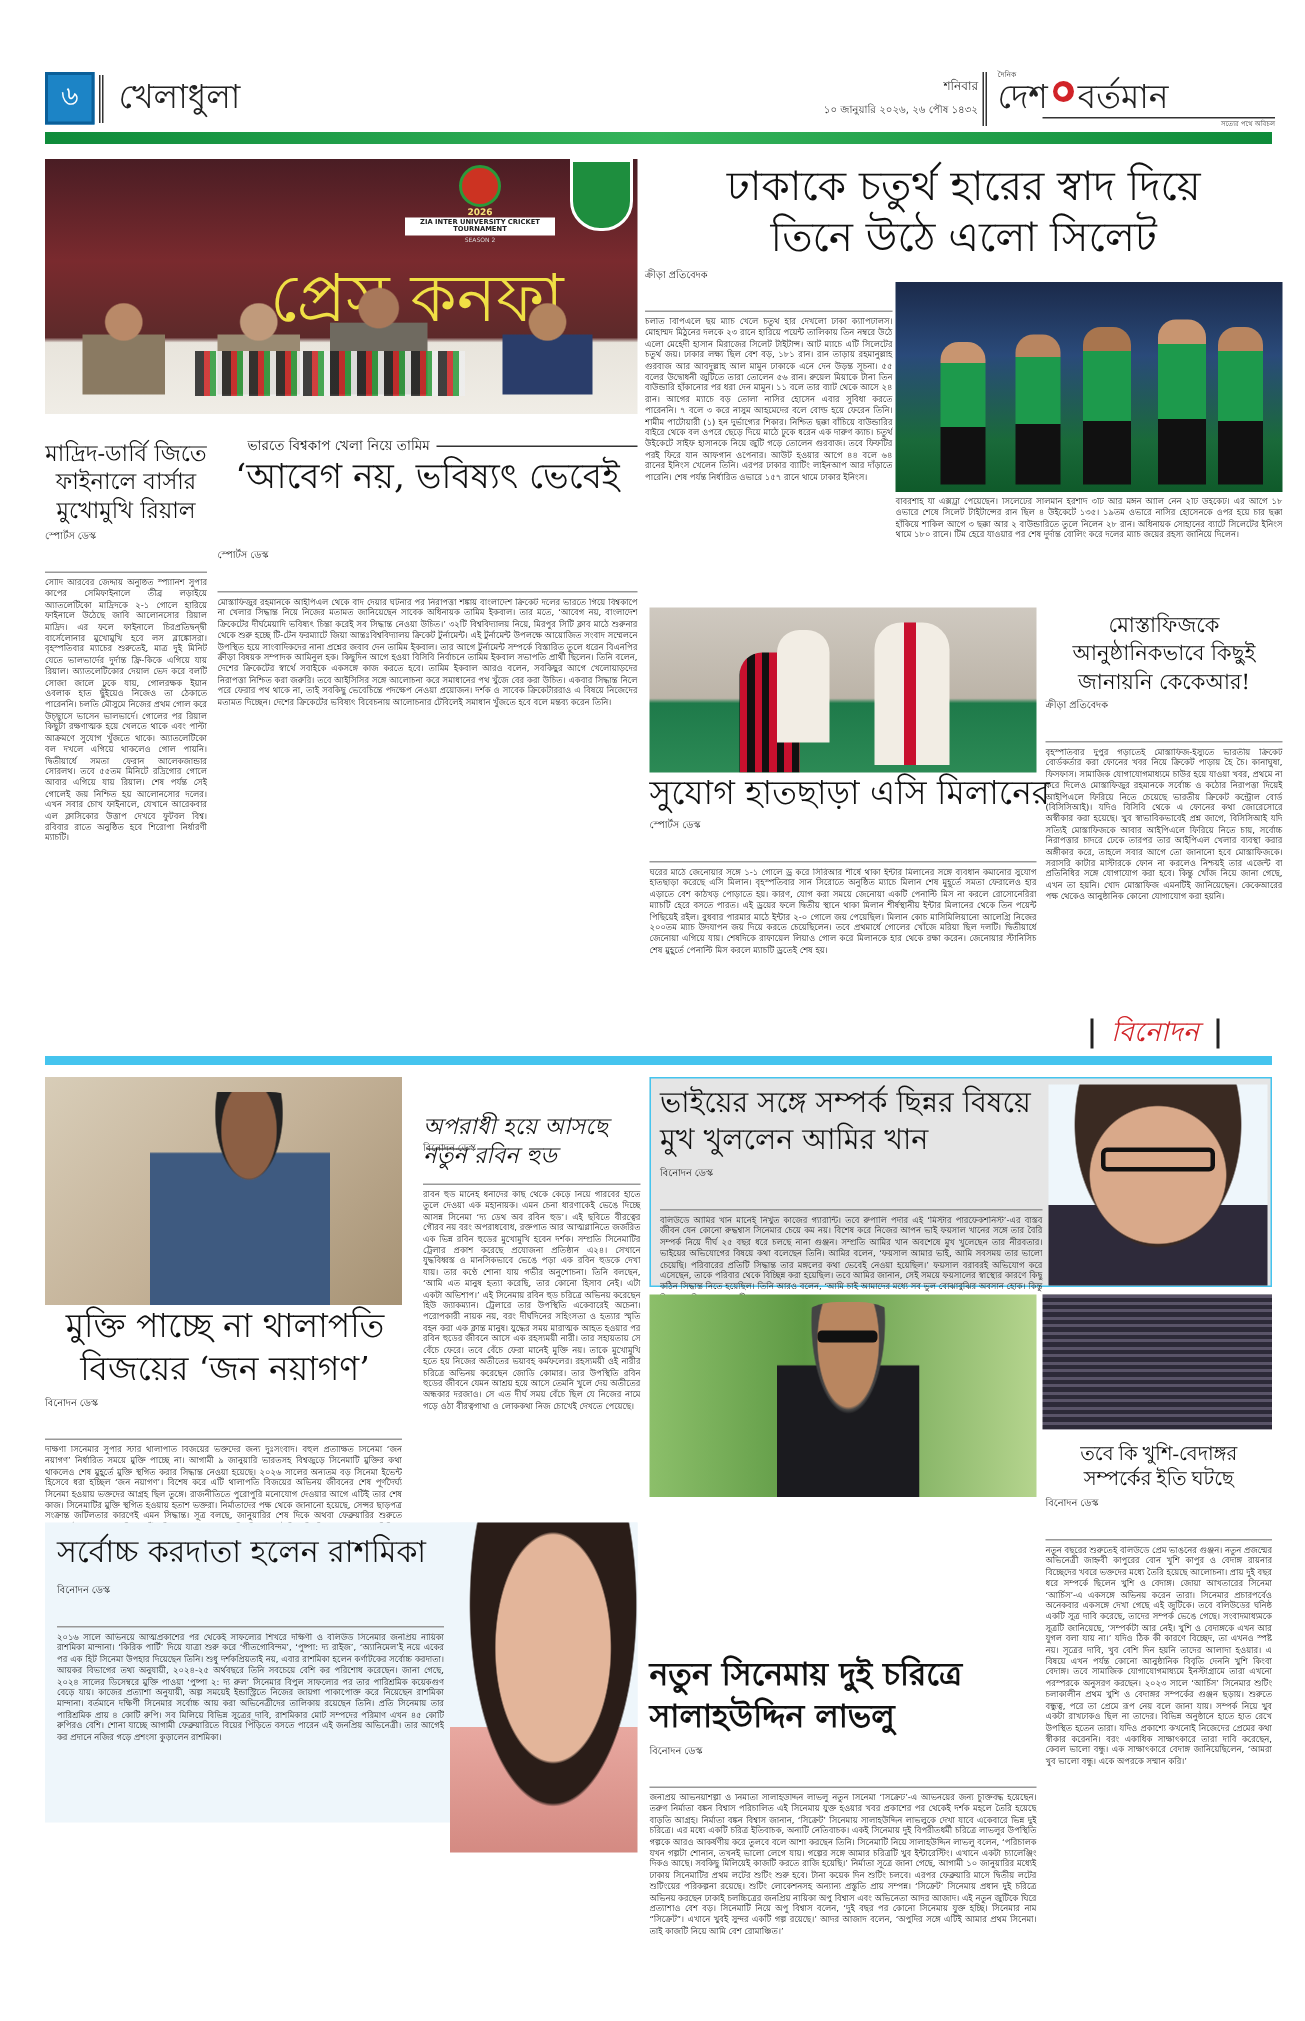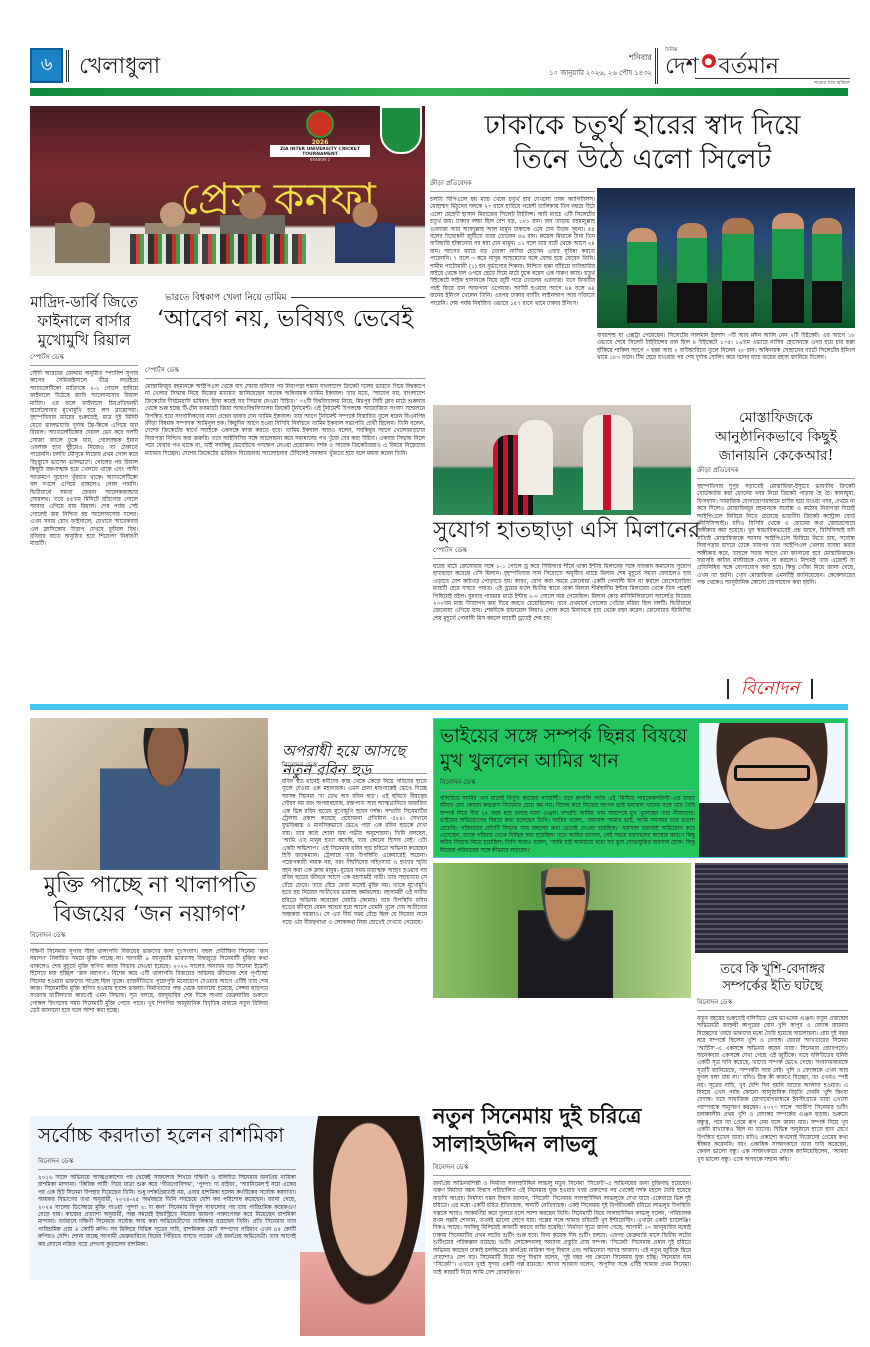--- a/index.html
+++ b/index.html
@@ -1,20 +1,20 @@
 <!DOCTYPE html>
 <html><head>
 <meta charset="utf-8">
 <style>
   * { box-sizing: border-box; margin: 0; padding: 0; }
   body { width: 870px; height: 1347px; background: #fff; font-family: "DejaVu Sans", sans-serif; color: #111; position: relative; overflow: hidden; }
   .abs { position: absolute; }
   .serif { font-family: "DejaVu Serif", serif; }
   .body-text { font-size: 5.6px; line-height: 7.4px; color: #222; text-align: justify; font-family: "DejaVu Sans", sans-serif; overflow: hidden; }
-  .byline { font-size: 6.5px; color: #222; border-bottom: 1px solid #999; padding-bottom: 2px; margin-bottom: 4px; }
+  .byline { font-size: 6.5px; color: #222; border-bottom: 1px solid #999; padding-bottom: 18px; margin-bottom: 4px; }
   .photo { overflow: hidden; }
   
   #page-num { left: 30px; top: 48px; width: 33px; height: 35px; background: #1c84c6; border: 2px solid #0a5f99; color: #fff; font-size: 18px; display: flex; align-items: center; justify-content: center; }
   #section-title { left: 66px; top: 50px; height: 32px; border-left: 3px double #333; padding-left: 10px; font-size: 22px; line-height: 32px; color: #222; }
   #day { right: 218px; top: 51px; font-size: 8px; font-weight: normal; color: #333; }
   #date { right: 218px; top: 67px; font-size: 6.8px; color: #333; }
   #hdr-sep { left: 655px; top: 48px; width: 3px; height: 36px; border-left: 1px solid #333; border-right: 1px solid #333; }
   #logo { left: 665px; top: 46px; width: 185px; height: 40px; }
   #logo .small { font-size: 5px; color: #333; }
   #logo .name { font-size: 22px; font-weight: normal; color: #222; line-height: 24px; display: flex; gap: 3px; }
@@ -132,21 +132,21 @@
 
 <div class="abs serif" style="left:282px;top:742px;width:145px;font-size:15px;line-height:19px;font-style:italic;">
   <div>অপরাধী হয়ে আসছে</div>
   <div>নতুন রবিন হুড</div>
 </div>
 <div class="abs" style="left:282px;top:760px;width:145px;height:310px;">
   <div class="byline">বিনোদন ডেস্ক</div>
   <div class="body-text" style="height:294px;">রবিন হুড মানেই ধনীদের কাছ থেকে কেড়ে নিয়ে গরিবের হাতে তুলে দেওয়া এক মহানায়ক। এমন চেনা ধারণাকেই ভেঙে দিচ্ছে আসন্ন সিনেমা ‘দ্য ডেথ অব রবিন হুড’। এই ছবিতে বীরত্বের গৌরব নয় বরং অপরাধবোধ, রক্তপাত আর আত্মগ্লানিতে জর্জরিত এক ভিন্ন রবিন হুডের মুখোমুখি হবেন দর্শক। সম্প্রতি সিনেমাটির ট্রেলার প্রকাশ করেছে প্রযোজনা প্রতিষ্ঠান এ২৪। সেখানে যুদ্ধবিধ্বস্ত ও মানসিকভাবে ভেঙে পড়া এক রবিন হুডকে দেখা যায়। তার কণ্ঠে শোনা যায় গভীর অনুশোচনা। তিনি বলছেন, ‘আমি এত মানুষ হত্যা করেছি, তার কোনো হিসাব নেই। এটা একটা অভিশাপ।’ এই সিনেমায় রবিন হুড চরিত্রে অভিনয় করেছেন হিউ জ্যাকম্যান। ট্রেলারে তার উপস্থিতি একেবারেই অচেনা। পরোপকারী নায়ক নয়, বরং দীর্ঘদিনের সহিংসতা ও হত্যার স্মৃতি বহন করা এক ক্লান্ত মানুষ। যুদ্ধের সময় মারাত্মক আহত হওয়ার পর রবিন হুডের জীবনে আসে এক রহস্যময়ী নারী। তার সহায়তায় সে বেঁচে ফেরে। তবে বেঁচে ফেরা মানেই মুক্তি নয়। তাকে মুখোমুখি হতে হয় নিজের অতীতের ভয়াবহ কর্মফলের। রহস্যময়ী ওই নারীর চরিত্রে অভিনয় করেছেন জোডি কোমার। তার উপস্থিতি রবিন হুডের জীবনে যেমন আশ্রয় হয়ে আসে তেমনি খুলে দেয় অতীতের অন্ধকার দরজাও। সে এত দীর্ঘ সময় বেঁচে ছিল যে নিজের নামে গড়ে ওঠা বীরত্বগাথা ও লোককথা নিজ চোখেই দেখতে পেয়েছে।</div>
 </div>
 
-<div class="abs" style="left:433px;top:718px;width:415px;height:140px;background:#22c55e;border:1px solid #45c4ee;">
+<div class="abs" style="left:433px;top:718px;width:415px;height:140px;background:#e5e5e5;border:1px solid #45c4ee;">
   <div class="abs serif" style="left:6px;top:4px;width:255px;font-size:19px;line-height:25px;">
     <div>ভাইয়ের সঙ্গে সম্পর্ক ছিন্নর বিষয়ে</div>
     <div>মুখ খুললেন আমির খান</div>
   </div>
   <div class="abs" style="left:6px;top:58px;width:255px;height:80px;">
     <div class="byline">বিনোদন ডেস্ক</div>
     <div class="body-text" style="height:66px;">বলিউডে আমির খান মানেই নিখুঁত কাজের গ্যারান্টি। তবে রুপালি পর্দার এই ‘মিস্টার পারফেকশনিস্ট’-এর বাস্তব জীবন যেন কোনো রুদ্ধশ্বাস সিনেমার চেয়ে কম নয়। বিশেষ করে নিজের আপন ভাই ফয়সাল খানের সঙ্গে তার বৈরি সম্পর্ক নিয়ে দীর্ঘ ২৫ বছর ধরে চলছে নানা গুঞ্জন। সম্প্রতি আমির খান অবশেষে মুখ খুলেছেন তার নীরবতার। ভাইয়ের অভিযোগের বিষয়ে কথা বলেছেন তিনি। আমির বলেন, ‘ফয়সাল আমার ভাই, আমি সবসময় তার ভালো চেয়েছি। পরিবারের প্রতিটি সিদ্ধান্ত তার মঙ্গলের কথা ভেবেই নেওয়া হয়েছিল।’ ফয়সাল বরাবরই অভিযোগ করে এসেছেন, তাকে পরিবার থেকে বিচ্ছিন্ন করা হয়েছিল। তবে আমির জানান, সেই সময়ে ফয়সালের স্বাস্থ্যের কারণে কিছু কঠিন সিদ্ধান্ত নিতে হয়েছিল। তিনি আরও বলেন, ‘আমি চাই আমাদের মধ্যে সব ভুল বোঝাবুঝির অবসান হোক। কিন্তু নিজের পরিবারের সঙ্গে কীভাবে লড়বেন।’</div>
   </div>
   <div class="abs photo" style="left:265px;top:4px;width:146px;height:134px;background:radial-gradient(ellipse at 50% 45%,#d9a98a 0 45px,transparent 46px),radial-gradient(ellipse at 50% 20%,#3a2a22 0 55px,transparent 56px),linear-gradient(180deg,#eef6fb 60%,#2e2a3a 60%);">
     <div class="abs" style="left:35px;top:42px;width:76px;height:16px;border:3px solid #111;border-radius:4px;"></div>
@@ -170,20 +170,20 @@
 
 <div class="abs serif" style="left:433px;top:1102px;width:258px;text-align:left;font-size:21px;line-height:28px;font-weight:bold;">
   <div>নতুন সিনেমায় দুই চরিত্রে</div>
   <div>সালাহউদ্দিন লাভলু</div>
 </div>
 <div class="abs" style="left:433px;top:1162px;width:258px;height:165px;">
   <div class="byline">বিনোদন ডেস্ক</div>
   <div class="body-text" style="height:150px;">জনপ্রিয় অভিনয়শিল্পী ও নির্মাতা সালাহউদ্দিন লাভলু নতুন সিনেমা ‘সিক্রেট’-এ অভিনয়ের জন্য চুক্তিবদ্ধ হয়েছেন। তরুণ নির্মাতা বঙ্কন বিশ্বাস পরিচালিত এই সিনেমায় যুক্ত হওয়ার খবর প্রকাশের পর থেকেই দর্শক মহলে তৈরি হয়েছে বাড়তি আগ্রহ। নির্মাতা বঙ্কন বিশ্বাস জানান, ‘সিক্রেট’ সিনেমায় সালাহউদ্দিন লাভলুকে দেখা যাবে একেবারে ভিন্ন দুই চরিত্রে। এর মধ্যে একটি চরিত্র ইতিবাচক, অন্যটি নেতিবাচক। একই সিনেমায় দুই বিপরীতধর্মী চরিত্রে লাভলুর উপস্থিতি গল্পকে আরও আকর্ষণীয় করে তুলবে বলে আশা করছেন তিনি। সিনেমাটি নিয়ে সালাহউদ্দিন লাভলু বলেন, ‘পরিচালক যখন গল্পটা শোনান, তখনই ভালো লেগে যায়। গল্পের সঙ্গে আমার চরিত্রটি খুব ইন্টারেস্টিং। এখানে একটা চ্যালেঞ্জিং দিকও আছে। সবকিছু মিলিয়েই কাজটি করতে রাজি হয়েছি।’ নির্মাতা সূত্রে জানা গেছে, আগামী ১০ জানুয়ারির মধ্যেই ঢাকায় সিনেমাটির প্রথম লটের শুটিং শুরু হবে। টানা কয়েক দিন শুটিং চলবে। এরপর ফেব্রুয়ারি মাসে দ্বিতীয় লটের শুটিংয়ের পরিকল্পনা রয়েছে। শুটিং লোকেশনসহ অন্যান্য প্রস্তুতি প্রায় সম্পন্ন। ‘সিক্রেট’ সিনেমায় প্রধান দুই চরিত্রে অভিনয় করছেন ঢাকাই চলচ্চিত্রের জনপ্রিয় নায়িকা অপু বিশ্বাস এবং অভিনেতা আদর আজাদ। এই নতুন জুটিকে ঘিরে প্রত্যাশাও বেশ বড়। সিনেমাটি নিয়ে অপু বিশ্বাস বলেন, ‘দুই বছর পর কোনো সিনেমায় যুক্ত হচ্ছি। সিনেমার নাম “সিক্রেট”। এখানে খুবই সুন্দর একটি গল্প রয়েছে।’ আদর আজাদ বলেন, ‘অপুদির সঙ্গে এটিই আমার প্রথম সিনেমা। তাই কাজটি নিয়ে আমি বেশ রোমাঞ্চিত।’</div>
 </div>
 
-<div class="abs" style="left:30px;top:1116px;width:395px;height:164px;background:#eef6fb;">
+<div class="abs" style="left:30px;top:1015px;width:395px;height:200px;background:#eef6fb;">
   <div class="abs serif" style="left:8px;top:6px;width:260px;font-size:20px;line-height:26px;white-space:nowrap;">সর্বোচ্চ করদাতা হলেন রাশমিকা</div>
   <div class="abs" style="left:8px;top:40px;width:258px;height:175px;">
     <div class="byline">বিনোদন ডেস্ক</div>
     <div class="body-text" style="height:160px;">২০১৬ সালে অভিনয়ে আত্মপ্রকাশের পর থেকেই সাফল্যের শিখরে দক্ষিণী ও বলিউড সিনেমার জনপ্রিয় নায়িকা রাশমিকা মান্দানা। ‘কিরিক পার্টি’ দিয়ে যাত্রা শুরু করে ‘গীতগোবিন্দম’, ‘পুষ্পা: দ্য রাইজ’, ‘অ্যানিমেল’ই নয়ে একের পর এক হিট সিনেমা উপহার দিয়েছেন তিনি। শুধু দর্শকপ্রিয়তাই নয়, এবার রাশমিকা হলেন কর্ণাটকের সর্বোচ্চ করদাতা। আয়কর বিভাগের তথ্য অনুযায়ী, ২০২৪-২৫ অর্থবছরে তিনি সবচেয়ে বেশি কর পরিশোধ করেছেন। জানা গেছে, ২০২৪ সালের ডিসেম্বরে মুক্তি পাওয়া ‘পুষ্পা ২: দ্য রুল’ সিনেমার বিপুল সাফল্যের পর তার পারিশ্রমিক কয়েকগুণ বেড়ে যায়। কাজের প্রত্যাশা অনুযায়ী, অল্প সময়েই ইন্ডাস্ট্রিতে নিজের জায়গা পাকাপোক্ত করে নিয়েছেন রাশমিকা মান্দানা। বর্তমানে দক্ষিণী সিনেমার সর্বোচ্চ আয় করা অভিনেত্রীদের তালিকায় রয়েছেন তিনি। প্রতি সিনেমায় তার পারিশ্রমিক প্রায় ৪ কোটি রুপি। সব মিলিয়ে বিভিন্ন সূত্রের দাবি, রাশমিকার মোট সম্পদের পরিমাণ এখন ৪৫ কোটি রুপিরও বেশি। শোনা যাচ্ছে আগামী ফেব্রুয়ারিতে বিয়ের পিঁড়িতে বসতে পারেন এই জনপ্রিয় অভিনেত্রী। তার আগেই কর প্রদানে নজির গড়ে প্রশংসা কুড়ালেন রাশমিকা।</div>
   </div>
   <div class="abs photo" style="left:270px;top:0;width:125px;height:220px;background:radial-gradient(ellipse at 55% 38%,#e3b59a 0 38px,transparent 39px),radial-gradient(ellipse at 55% 25%,#2a1d18 0 55px,transparent 56px),linear-gradient(180deg,#eef6fb 62%,#e8a8a0 62%,#d48a82 100%);"></div>
 </div>
 
 </body></html>

